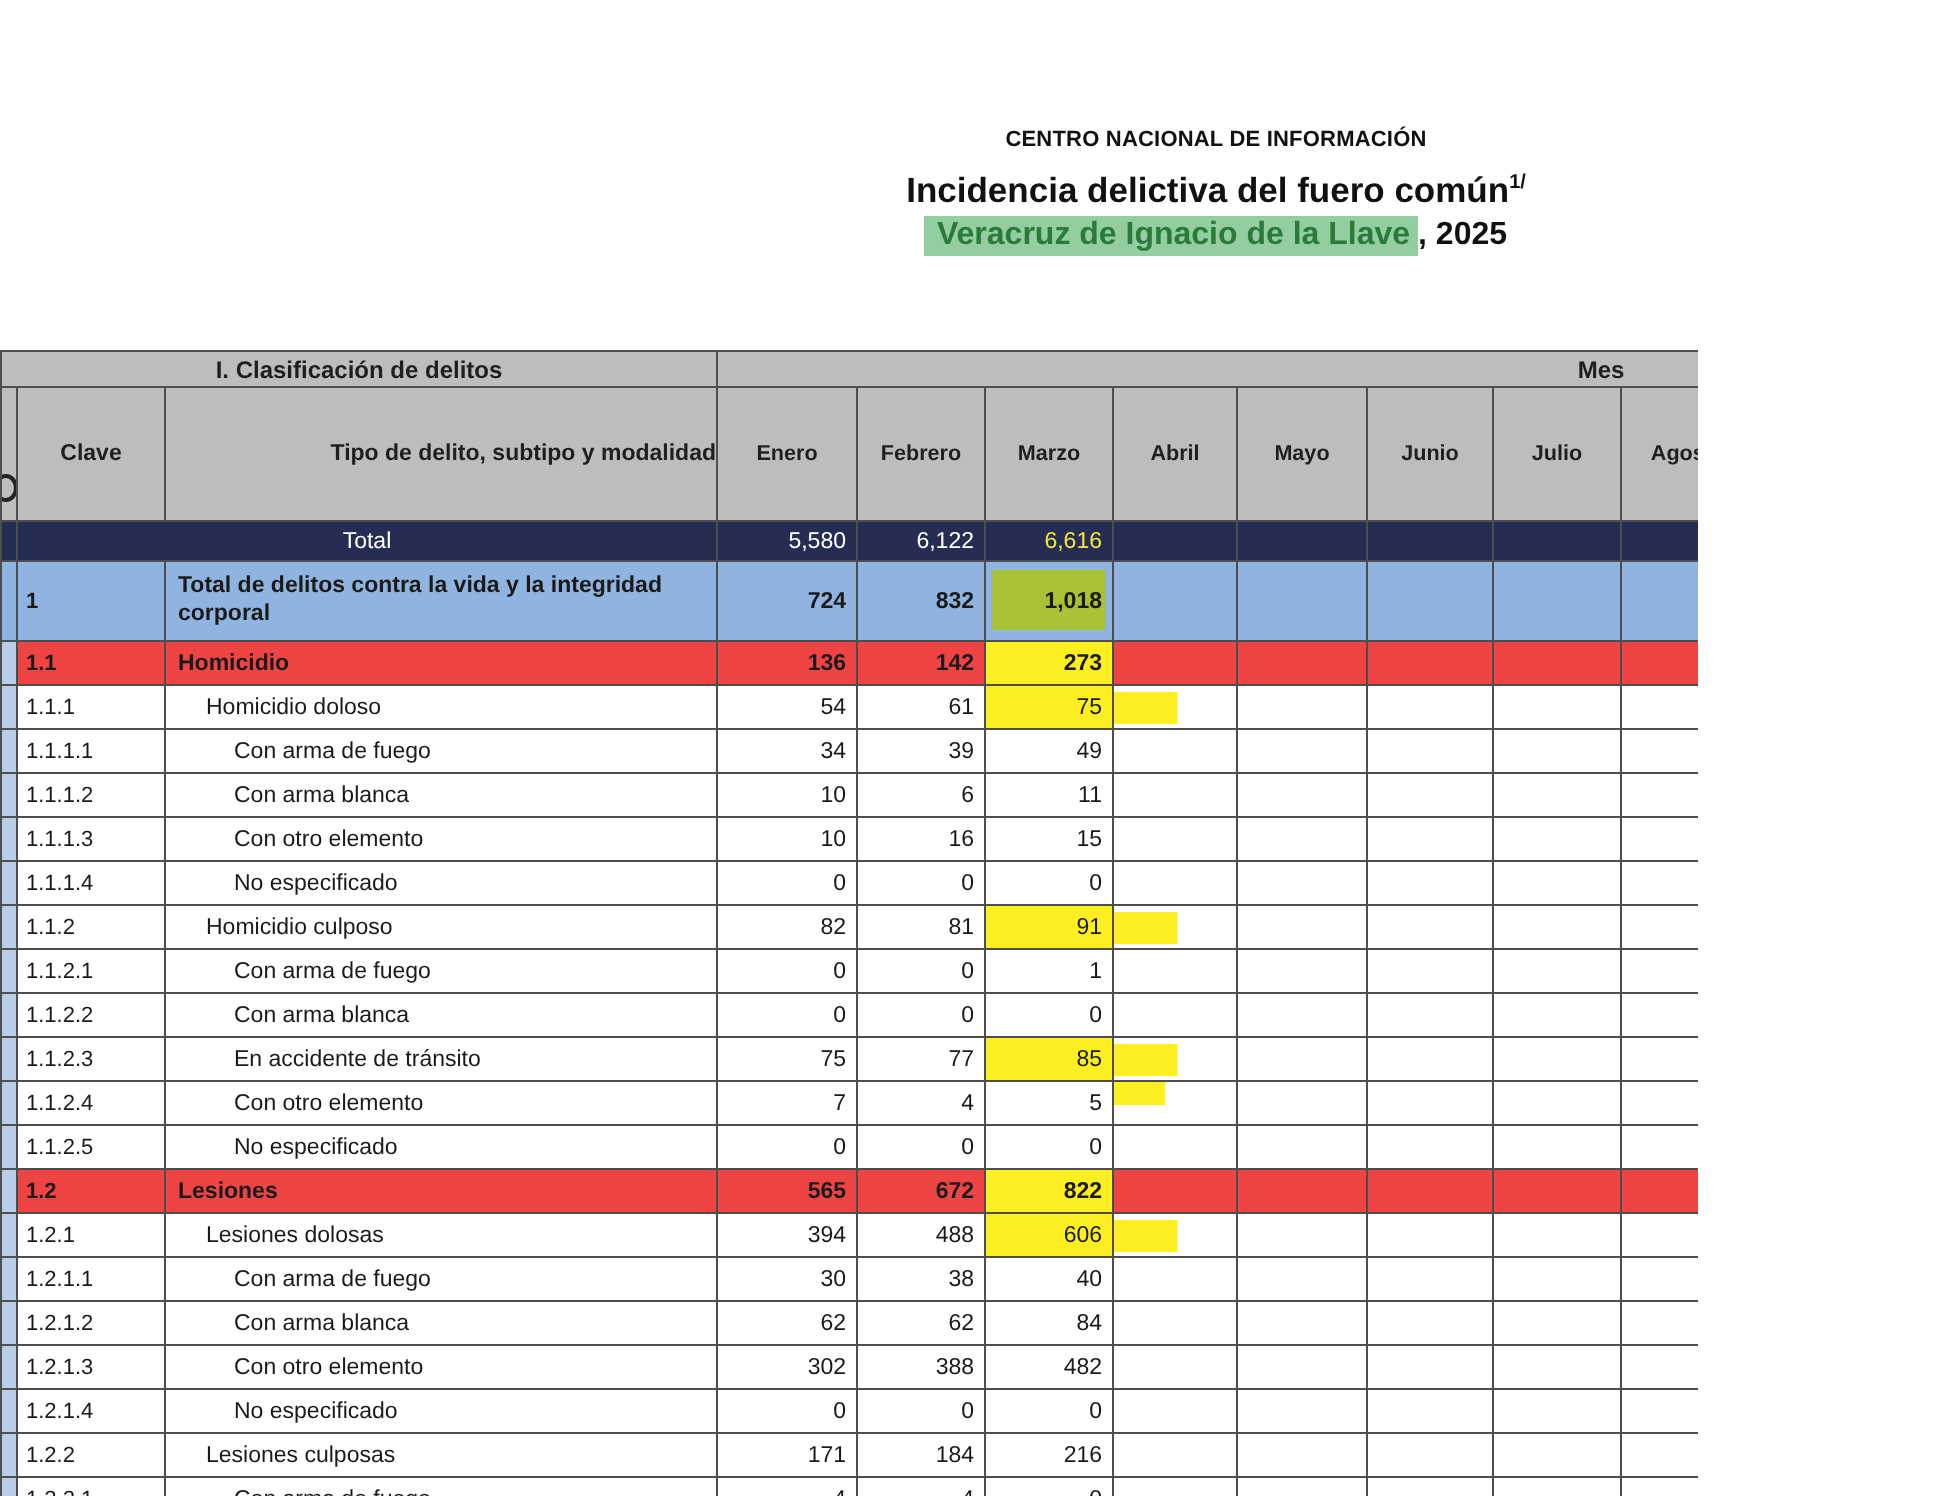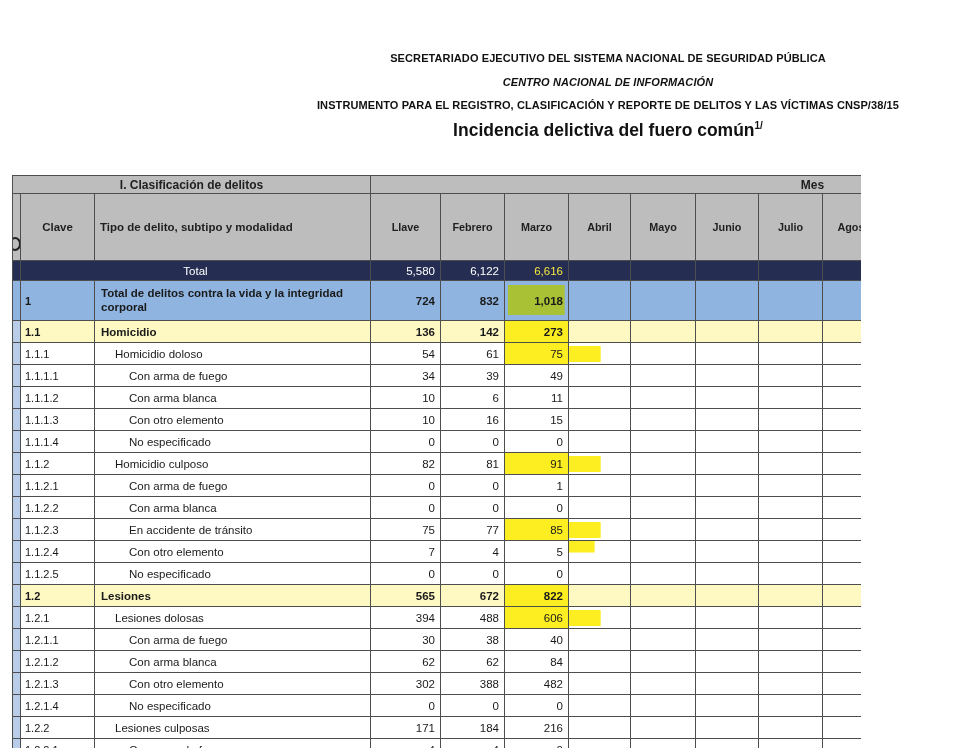--- a/index.html
+++ b/index.html
@@ -4,74 +4,73 @@
 <style>
   html,body{margin:0;padding:0;}
   body{
     width:971px;height:748px;overflow:hidden;background:#ffffff;
     font-family:"Liberation Sans","DejaVu Sans",sans-serif;
     position:relative;color:#1a1a1a;
   }
   
   .doc-header{position:absolute;top:52px;left:245px;width:726px;text-align:center;}
   .org-line{font-weight:bold;font-size:11px;letter-spacing:0.1px;color:#111;}
-  .l2{margin-top:12px;font-style:italic;}
+  .l2{margin-top:12px;}
   .l3{margin-top:11px;}
   .doc-title{margin-top:9px;font-size:17.5px;font-weight:bold;color:#111;}
   .doc-title sup{font-size:10px;}
   .doc-sub{margin-top:3px;font-size:16px;font-weight:bold;color:#111;}
   .state-hl{background:#93cea0;color:#2b7a3c;padding:1px 4px 2px 6px;}
   
-  .table-wrap{position:absolute;top:175px;left:12px;width:849px;height:573px;overflow:hidden;}
+  .table-wrap{position:absolute;top:175px;left:0;width:849px;height:573px;overflow:hidden;}
   table{border-collapse:collapse;table-layout:fixed;width:1026px;}
   th,td{border:1px solid #4e4e4e;padding:0;overflow:hidden;white-space:nowrap;vertical-align:middle;}
   thead th{background:#bdbdbd;color:#1f1f1f;font-weight:bold;}
   .hd1 th{height:17px;font-size:12px;}
   .mes-hd{text-align:center;padding-left:216px;}
   .hd2 th{height:66px;}
   .stub-th{position:relative;}
   .stub-th::after{content:'';position:absolute;left:-4px;bottom:9px;width:8px;height:10px;
     border:2.5px solid #222;border-radius:50%;}
   .clave-th{font-size:11.5px;text-align:center;}
-  .tipo-th{font-size:11.5px;text-align:left;padding-left:5px;}
+  .tipo-th{font-size:11.5px;text-align:right;padding-left:5px;}
   .m-th{font-size:10.8px;text-align:center;}
   .oct{text-align:left;padding-left:3px;}
   
   tbody tr{height:22px;}
   .total-tr{height:20px;}
   .total-tr td{background:#252e52;color:#ffffff;font-weight:normal;font-size:11.5px;}
   .total-label{text-align:center;}
   .num{text-align:right;padding-right:5px;font-size:11.5px;}
   .clave{text-align:left;padding-left:4px;font-size:11px;}
   .lab{text-align:left;font-size:11.5px;}
   tr.r-blue{height:40px;}
   tr.r-blue td{background-color:#8fb4e0;font-weight:bold;}
   tr.r-blue .lab{white-space:normal;line-height:1.2;}
-  tr.r-gray td{background-color:#fef9c3;font-weight:bold;}
+  tr.r-gray td{background-color:#ef4444;font-weight:bold;}
   tr.r-normal td{background-color:#ffffff;}
   tr.r-gray td.stub,tr.r-normal td.stub{background-color:#b9cde8;}
   
   .hl-y{background-color:#fcee21 !important;}
   .hl-og{background-image:linear-gradient(#a9c134,#a9c134);background-repeat:no-repeat;
          background-size:90% 78%;background-position:45% 50%;}
   .hl-dk{background-image:linear-gradient(#3b3b10,#3b3b10);background-repeat:no-repeat;
          background-size:94% 86%;background-position:50% 50%;color:#f3e73e !important;}
   .spill{background-image:linear-gradient(#fcee21,#fcee21);background-repeat:no-repeat;
          background-size:52% 78%;background-position:0 55%;}
   .spill-top{background-image:linear-gradient(#fcee21,#fcee21);background-repeat:no-repeat;
          background-size:42% 55%;background-position:0 0;}
 </style>
 </head>
 <body>
 
 <div class="doc-header">
-  <div class="org-line l1">SECRETARIADO EJECUTIVO DEL SISTEMA NACIONAL DE SEGURIDAD PÚBLICA</div>
   <div class="org-line l2">CENTRO NACIONAL DE INFORMACIÓN</div>
-  <div class="org-line l3">INSTRUMENTO PARA EL REGISTRO, CLASIFICACIÓN Y REPORTE DE DELITOS Y LAS VÍCTIMAS CNSP/38/15</div>
   <div class="doc-title"><span>Incidencia delictiva del fuero común</span><sup>1/</sup></div>
+  <div class="doc-sub"><span class="state-hl">Veracruz de Ignacio de la Llave</span><span>, 2025</span></div>
 </div>
 
 <div class="table-wrap">
   <table>
     <colgroup>
       <col style="width:8px">
         <col style="width:74px">
         <col style="width:276px">
       <col style="width:70px">
         <col style="width:64px">
@@ -86,21 +85,21 @@
     </colgroup>
     <thead>
       <tr class="hd1">
         <th colspan="3" class="sec-hd">I. Clasificación de delitos</th>
         <th colspan="10" class="mes-hd">Mes</th>
       </tr>
       <tr class="hd2">
         <th class="stub-th"></th>
         <th class="clave-th">Clave</th>
         <th class="tipo-th">Tipo de delito, subtipo y modalidad</th>
-        <th class="m-th">Llave</th>
+        <th class="m-th">Enero</th>
         <th class="m-th">Febrero</th>
         <th class="m-th">Marzo</th>
         <th class="m-th">Abril</th>
         <th class="m-th">Mayo</th>
         <th class="m-th">Junio</th>
         <th class="m-th">Julio</th>
         <th class="m-th">Agosto</th>
         <th class="m-th">Septiembre</th>
         <th class="m-th oct">Octubre</th>
       </tr>

